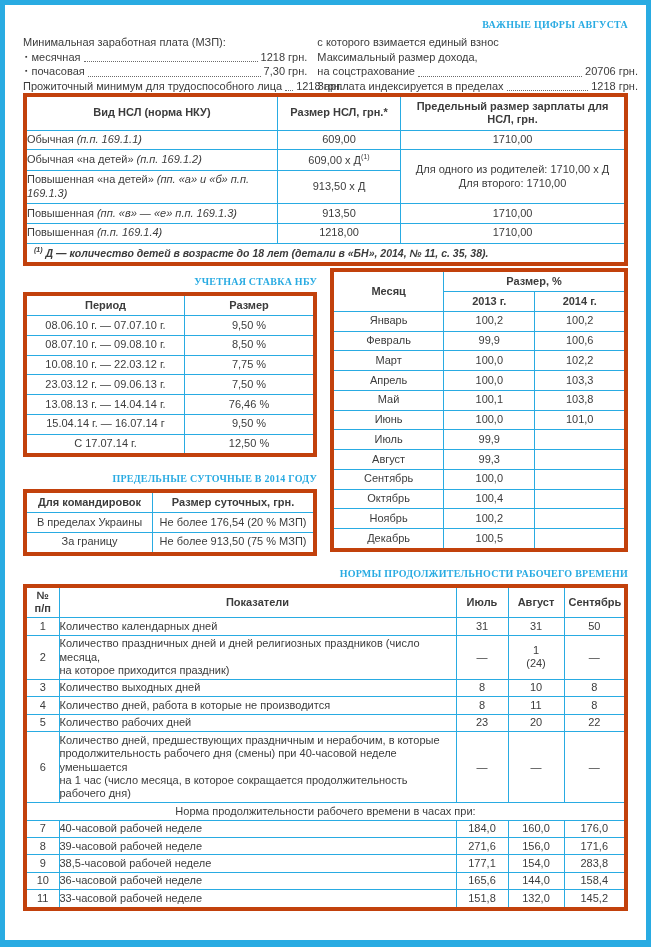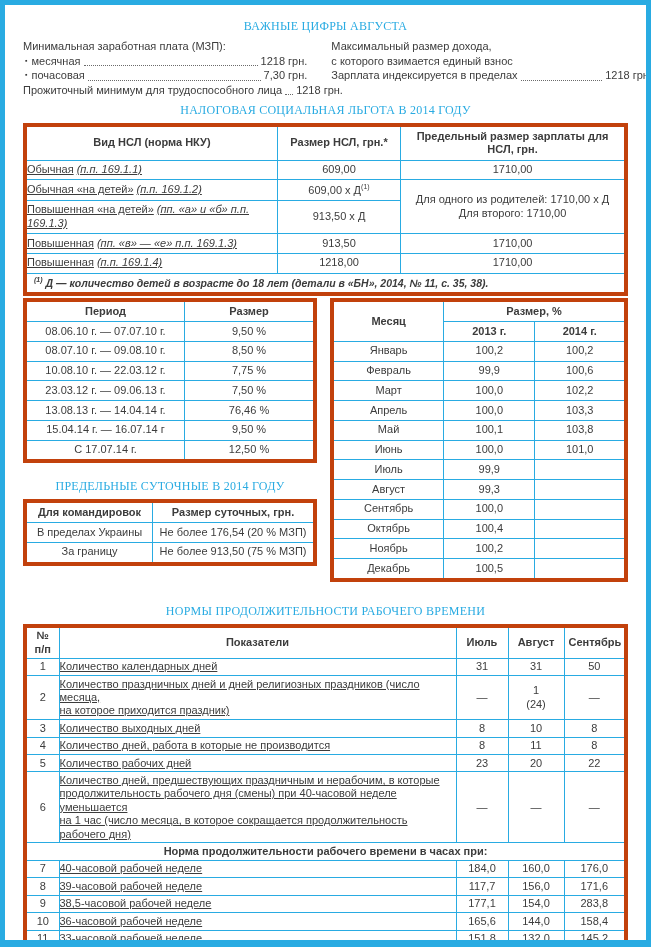--- a/index.html
+++ b/index.html
@@ -1,44 +1,44 @@
 <!DOCTYPE html>
 <html><head>
 <meta charset="utf-8">
 <style>
   html,body{margin:0;padding:0;background:#fff;width:651px;height:947px;overflow:hidden;}
   .page{box-sizing:border-box;width:651px;height:947px;border:5px solid #29abe2;border-bottom-width:7px;
         padding:8px 18px 0 18px;font-family:"Liberation Sans",sans-serif;color:#3c3c3c;overflow:hidden;}
-  .sec-title{font-family:"Liberation Serif",serif;font-weight:normal;font-size:12px;color:#29abe2;
-             text-align:center;letter-spacing:.25px;margin:6px 0 5px 0;}
+  .sec-title{font-family:"Liberation Serif",serif;font-weight:bold;font-size:10px;color:#29abe2;
+             text-align:right;letter-spacing:.25px;margin:6px 0 5px 0;}
   
-  .top-grid{display:grid;grid-template-columns:47% 53%;column-gap:24px;}
+  .top-grid{display:grid;grid-template-columns:47% 53%;column-gap:10px;}
   .tline{display:flex;align-items:flex-end;font-size:11px;line-height:14.5px;}
   .tline .lbl{white-space:nowrap;}
   .leader{flex:1;border-bottom:1.4px dotted #6a6a6a;margin:0 3px 2px 3px;min-width:8px;}
   .val{white-space:nowrap;}
   .bullet{font-size:7px;margin:0 4px 0 2px;align-self:center;line-height:14.5px;}
   
   table.tbl{width:100%;border-collapse:collapse;border:4px solid #c2410c;table-layout:fixed;}
   .tbl th,.tbl td{border:1px solid #29abe2;font-size:11px;text-align:center;vertical-align:middle;
                   padding:2.5px 4px;line-height:1.25;overflow:hidden;}
   .tbl th{font-weight:bold;}
-  .tbl td.l,.tbl th.l{text-align:left;padding-left:0;text-decoration:underline;}
+  .tbl td.l,.tbl th.l{text-align:left;padding-left:0;}
   .norm{font-style:italic;margin-left:3px;}
   .blk{display:block;}
   sup{font-size:7px;}
   .fnote td{font-style:italic;font-weight:bold;font-size:10.5px;text-align:left;padding-left:7px;}
   
   .mid-grid{display:grid;grid-template-columns:294px 1fr;column-gap:13px;margin-top:2px;}
   .mid-grid .sec-title{margin-top:16px;}
   .mid-grid .sec-title:first-child{margin-top:8px;}
   
   .pre{white-space:pre-line;}
   .wt td,.wt th{padding:1.5px 4px;line-height:1.22;}
-  .sechdr{font-weight:bold;}
+  .sechdr{font-weight:normal;}
 </style>
 </head>
 <body>
 
 <div class="page">
 
   <div class="sec-title">ВАЖНЫЕ ЦИФРЫ АВГУСТА</div>
   <div class="top-grid">
     <div>
       <div class="tline">
@@ -57,34 +57,38 @@
           <span class="val">7,30 грн.</span>
         </div>
       <div class="tline">
           <span class="lbl">Прожиточный минимум для трудоспособного лица</span>
           <span class="leader"></span>
           <span class="val">1218 грн.</span>
         </div>
     </div>
     <div>
       <div class="tline">
+          <span class="lbl">с которого взимается единый взнос</span>
+        </div>
+      <div class="tline">
           <span class="lbl">Максимальный размер дохода,</span>
         </div>
       <div class="tline">
-          <span class="lbl">с которого взимается единый взнос</span>
+          <span class="lbl">на соцстрахование</span>
+          <span class="leader"></span>
+          <span class="val">20706 грн.</span>
         </div>
       <div class="tline">
           <span class="lbl">Зарплата индексируется в пределах</span>
           <span class="leader"></span>
           <span class="val">1218 грн.</span>
         </div>
     </div>
   </div>
 
-  <div class="sec-title">НАЛОГОВАЯ СОЦИАЛЬНАЯ ЛЬГОТА В 2014 ГОДУ</div>
   <table class="tbl">
     <colgroup>
         <col style="width:42%">
         <col style="width:20.5%">
         <col style="width:37.5%">
       </colgroup>
     <thead>
       <tr>
         <th>Вид НСЛ (норма НКУ)</th>
         <th>Размер НСЛ, грн.*</th>
@@ -120,20 +124,21 @@
           <td>1710,00</td>
         </tr>
       <tr class="fnote">
           <td colspan="3"><sup>(1)</sup> <span>Д — количество детей в возрасте до 18 лет (детали в «БН», 2014, № 11, с. 35, 38).</span></td>
         </tr>
     </tbody>
   </table>
 
   <div class="mid-grid">
     <div>
+      <div class="sec-title">УЧЕТНАЯ СТАВКА НБУ</div>
       <table class="tbl">
         <colgroup>
             <col style="width:55%">
             <col style="width:45%">
           </colgroup>
         <thead>
             <tr>
               <th>Период</th>
               <th>Размер</th>
             </tr>
@@ -271,21 +276,21 @@
           <tr>
               <td>Декабрь</td>
               <td>100,5</td>
               <td></td>
             </tr>
         </tbody>
       </table>
     </div>
   </div>
 
-  <div class="sec-title" style="margin-top:22px">НОРМЫ ПРОДОЛЖИТЕЛЬНОСТИ РАБОЧЕГО ВРЕМЕНИ</div>
+  <div class="sec-title" style="margin-top:12px">НОРМЫ ПРОДОЛЖИТЕЛЬНОСТИ РАБОЧЕГО ВРЕМЕНИ</div>
   <table class="tbl wt">
     <colgroup>
         <col style="width:34px">
         <col>
         <col style="width:52px">
         <col style="width:56px">
         <col style="width:62px">
       </colgroup>
     <thead>
       <tr>
@@ -350,21 +355,21 @@
       <tr>
           <td>7</td>
           <td class="l">40-часовой рабочей неделе</td>
           <td>184,0</td>
           <td>160,0</td>
           <td>176,0</td>
         </tr>
       <tr>
           <td>8</td>
           <td class="l">39-часовой рабочей неделе</td>
-          <td>117,7</td>
+          <td>271,6</td>
           <td>156,0</td>
           <td>171,6</td>
         </tr>
       <tr>
           <td>9</td>
           <td class="l">38,5-часовой рабочей неделе</td>
           <td>177,1</td>
           <td>154,0</td>
           <td>283,8</td>
         </tr>

